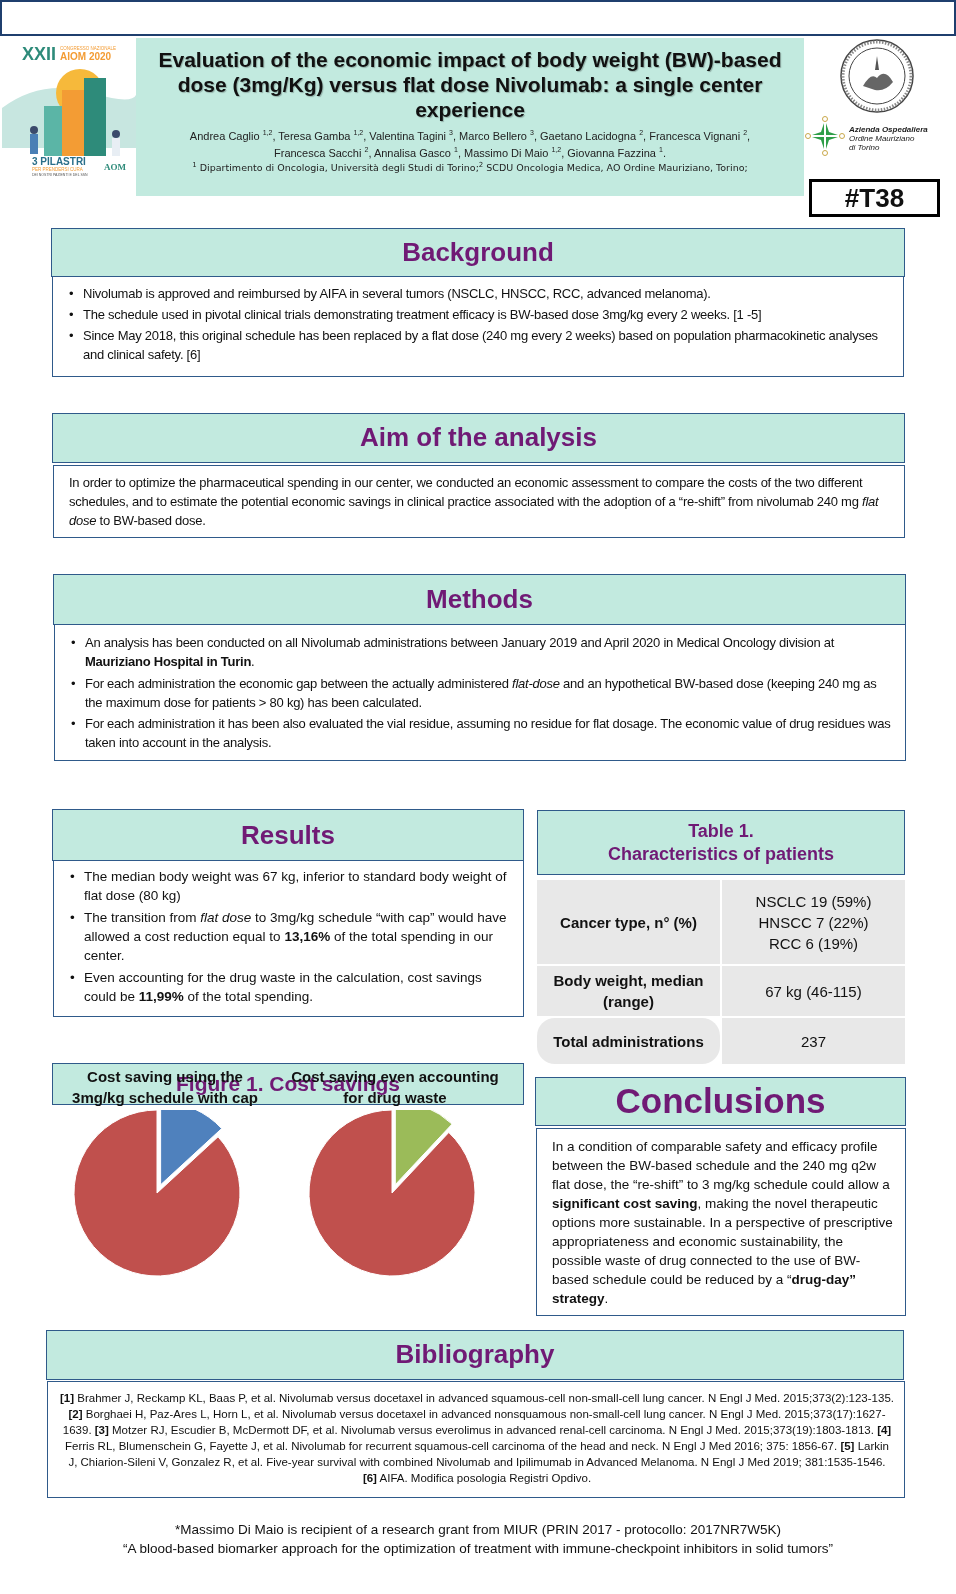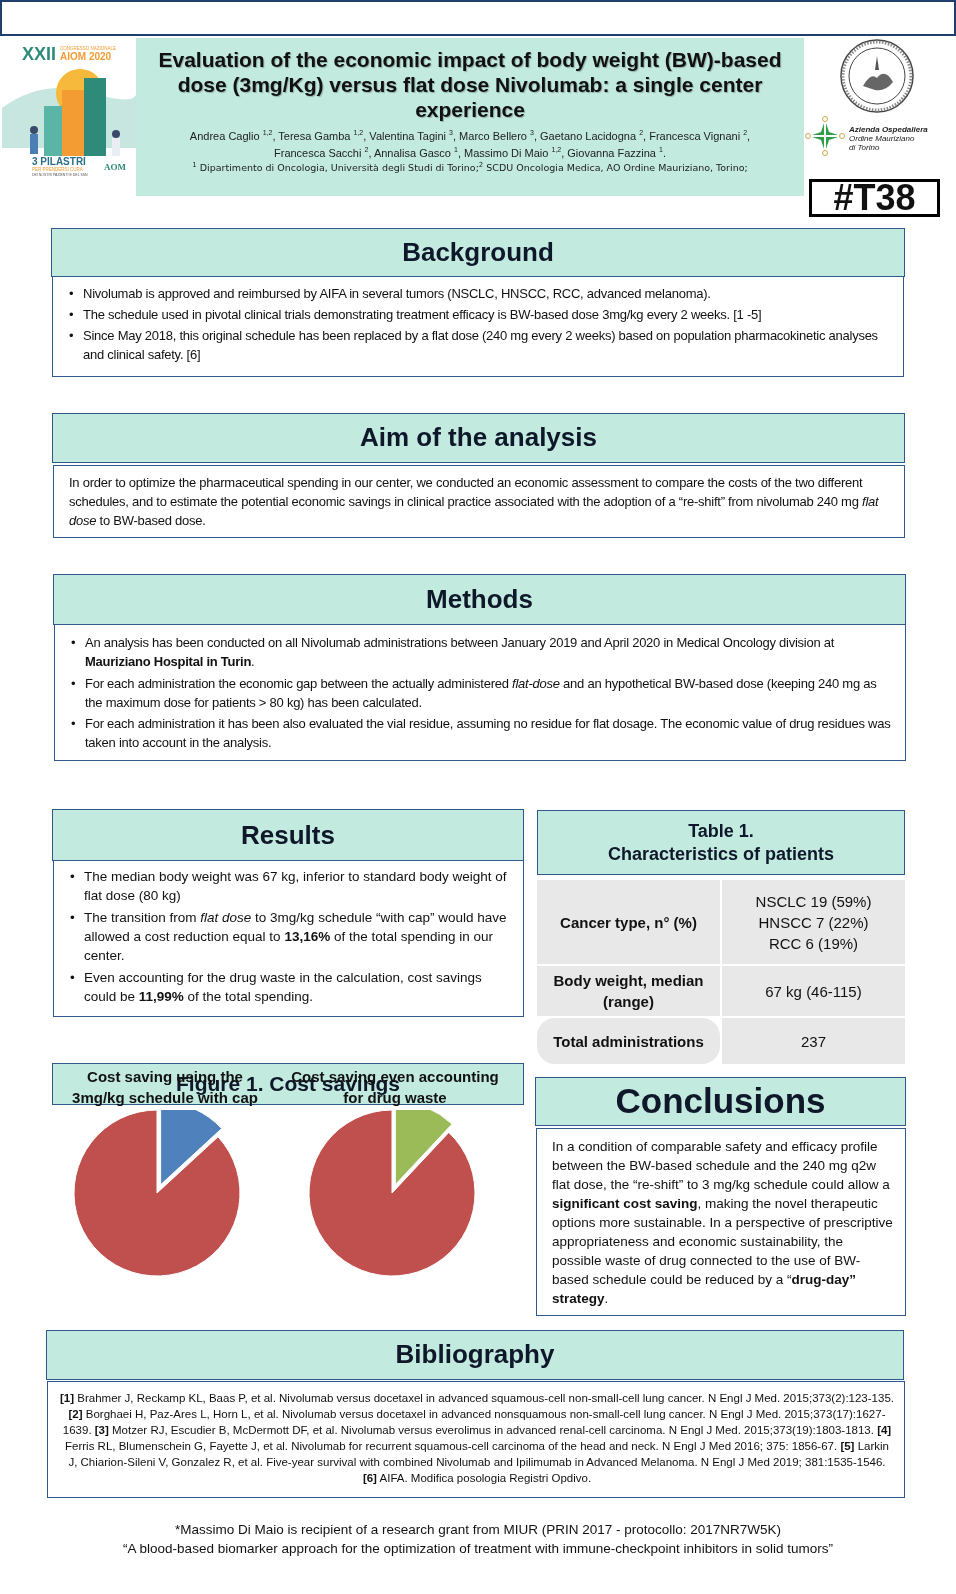--- a/index.html
+++ b/index.html
@@ -6,22 +6,22 @@
   body { width: 956px; height: 1594px; background: #ffffff; position: relative; overflow: hidden; font-family: "Liberation Sans", sans-serif; color: #111; }
   .abs { position: absolute; }
   .topbar { left: 0; top: 0; width: 956px; height: 36px; border: 2px solid #1f3f6e; background: #fff; }
   .logo-left { left: 2px; top: 38px; width: 134px; height: 140px; background: #ffffff; overflow: hidden; }
   .title-box { left: 136px; top: 38px; width: 668px; height: 158px; background: #c2eadf; text-align: center; }
   .title { font-weight: bold; font-size: 21px; line-height: 25px; padding-top: 9px; color: #111; text-shadow: 1px 1px 1px rgba(0,0,0,0.25); }
   .authors { font-size: 11px; line-height: 14px; margin-top: 4px; color: #222; }
   .affil { font-size: 9.5px; line-height: 13px; color: #222; font-family: "DejaVu Sans", sans-serif; }
   .affil sup, .authors sup { font-size: 7px; }
   .logo-right { left: 805px; top: 38px; width: 140px; height: 140px; }
-  .code-box { left: 809px; top: 179px; width: 131px; height: 38px; border: 3px solid #000; background: #fff; text-align: center; font-weight: bold; font-size: 36px; line-height: 32px; }
-  .hdr { background: #c2eadf; border: 1.5px solid #2f5a8a; text-align: center; font-weight: bold; color: #0f172a; }
+  .code-box { left: 809px; top: 179px; width: 131px; height: 38px; border: 3px solid #000; background: #fff; text-align: center; font-weight: bold; font-size: 26px; line-height: 32px; }
+  .hdr { background: #c2eadf; border: 1.5px solid #2f5a8a; text-align: center; font-weight: bold; color: #701a75; }
   .box { background: #fff; border: 1.5px solid #2f5a8a; }
   .body-text { font-family: "Liberation Sans", sans-serif; font-size: 13px; line-height: 19px; color: #111; }
   ul.bul { list-style: none; }
   ul.bul li { position: relative; padding-left: 16px; }
   ul.bul li::before { content: "•"; position: absolute; left: 2px; top: 0; }
   .narrow { letter-spacing: -0.25px; }
   table.chars { border-collapse: separate; border-spacing: 2px; width: 100%; }
   table.chars td { background: #e8e8e8; text-align: center; font-size: 15px; line-height: 21px; color: #111; }
   .pie-title { font-weight: bold; font-size: 15px; line-height: 21px; text-align: center; color: #111; }
   .bib { font-size: 11.5px; line-height: 16px; color: #111; }

